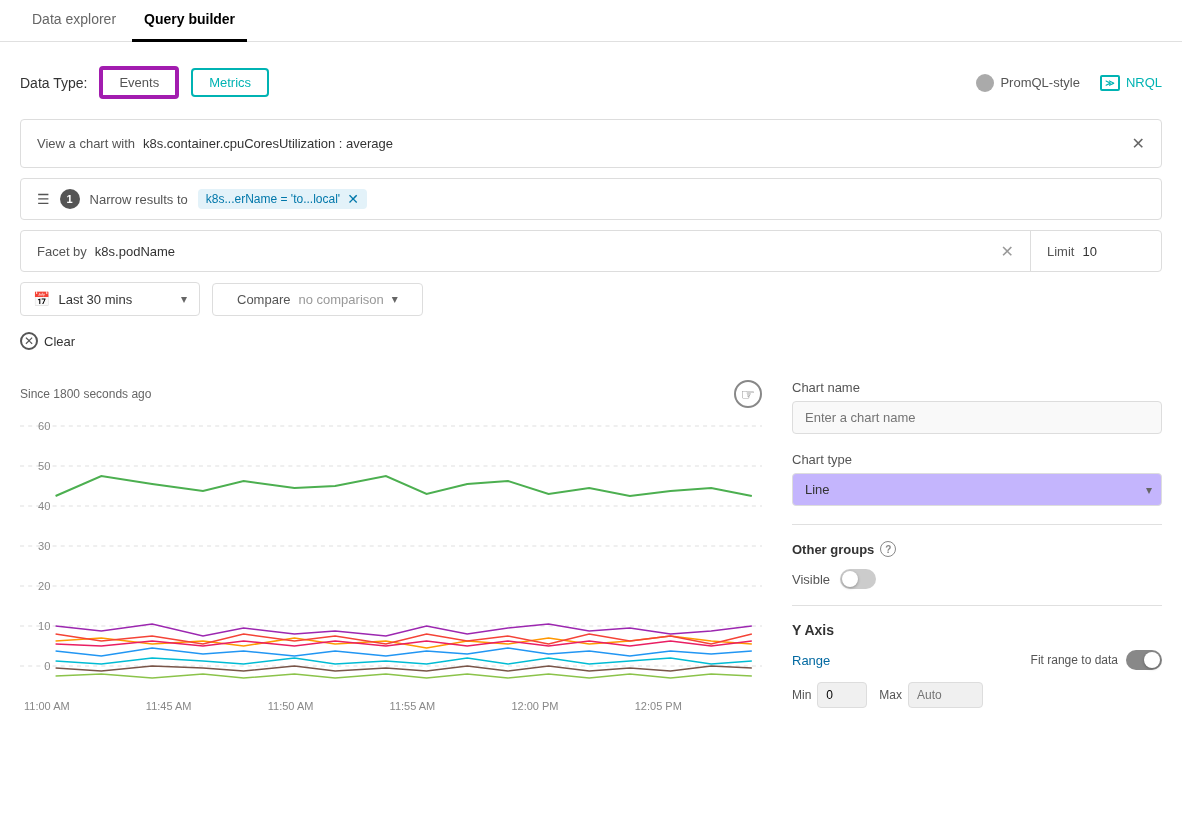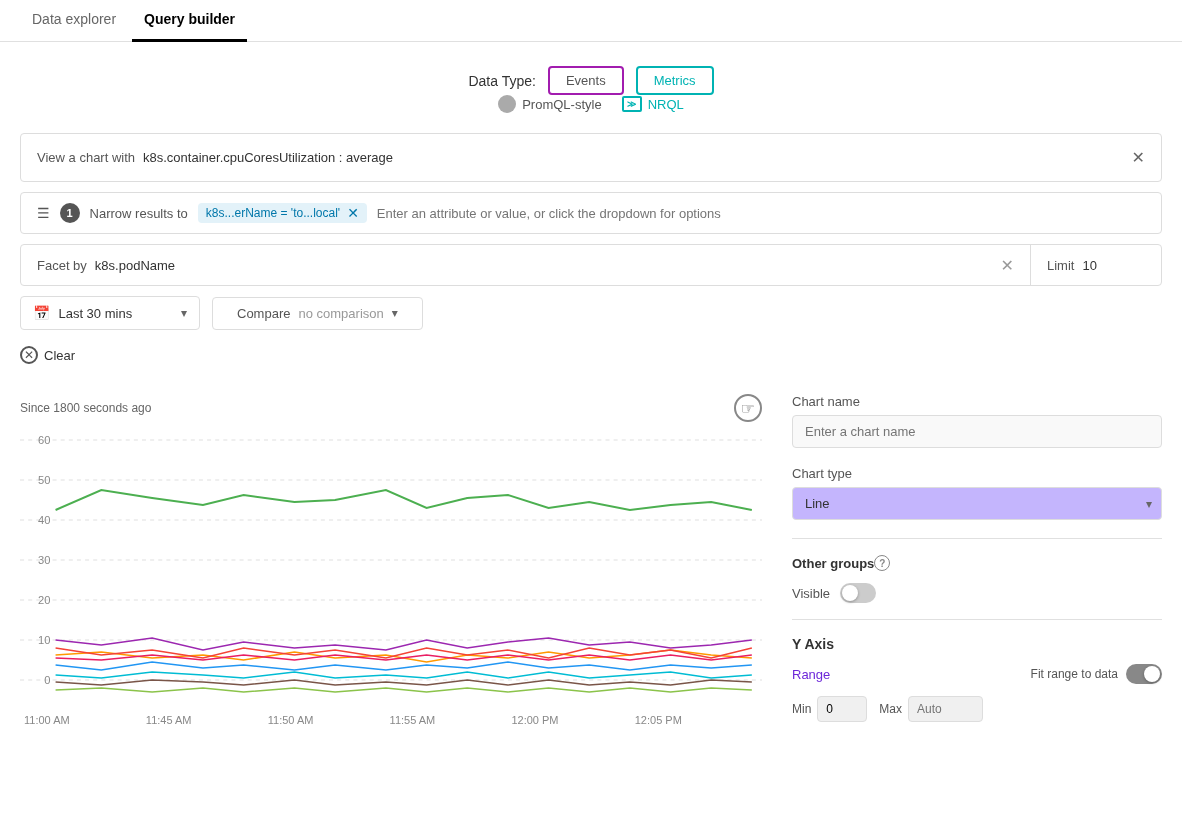--- a/index.html
+++ b/index.html
@@ -34,35 +34,34 @@
     .main-content {
       padding: 24px 20px 0 20px;
     }
 
     
     .data-type-row {
       display: flex;
       align-items: center;
       justify-content: space-between;
       margin-bottom: 20px;
-      flex-direction: column;
     }
     .data-type-left {
       display: flex;
       align-items: center;
       gap: 12px;
     }
     .data-type-label {
       font-weight: 500;
       color: #333;
     }
     .type-btn {
       padding: 5px 16px;
       border-radius: 4px;
-      border: 2px solid #a21caf;
+      border: 4px solid #a21caf;
       background: #fff;
       cursor: pointer;
       font-size: 13px;
       color: #555;
     }
     .type-btn.active {
       border: 2px solid #00b3b3;
       color: #00b3b3;
       background: #fff;
       font-weight: 500;
@@ -368,20 +367,21 @@
       border-top: 1px solid #e0e0e0;
       margin: 16px 0;
     }
     .section-title {
       font-size: 13px;
       font-weight: 600;
       color: #333;
       margin-bottom: 12px;
       display: flex;
       align-items: center;
+      gap: 6px;
     }
     .help-icon {
       width: 16px;
       height: 16px;
       border: 1px solid #888;
       border-radius: 50%;
       display: flex;
       align-items: center;
       justify-content: center;
       font-size: 10px;
@@ -425,21 +425,21 @@
       margin-bottom: 12px;
     }
     .range-row {
       display: flex;
       align-items: center;
       justify-content: space-between;
       margin-bottom: 12px;
     }
     .range-label {
       font-size: 13px;
-      color: #6d28d9;
+      color: #0369a1;
     }
     .range-toggle-row {
       display: flex;
       align-items: center;
       gap: 8px;
     }
     .range-text {
       font-size: 12px;
       color: #555;
     }
@@ -532,21 +532,20 @@
   </div>
 
   <div class="narrow-row">
     <span style="color:#555;font-size:14px;">☰</span>
     <div class="badge">1</div>
     <span class="narrow-label">Narrow results to</span>
     <div class="filter-tag">
       <span>k8s...erName = 'to...local'</span>
       <span class="filter-tag-x">✕</span>
     </div>
-    <input class="narrow-input" type="text" placeholder="Enter an attribute or value, or click the dropdown for options" style="">
   </div>
 
   <div class="facet-row">
     <div class="facet-left">
       <span class="facet-label">Facet by</span>
       <span class="facet-value">k8s.podName</span>
       <span class="facet-x" style="margin-left:auto;">✕</span>
     </div>
     <div class="facet-divider"></div>
     <div class="limit-section">

